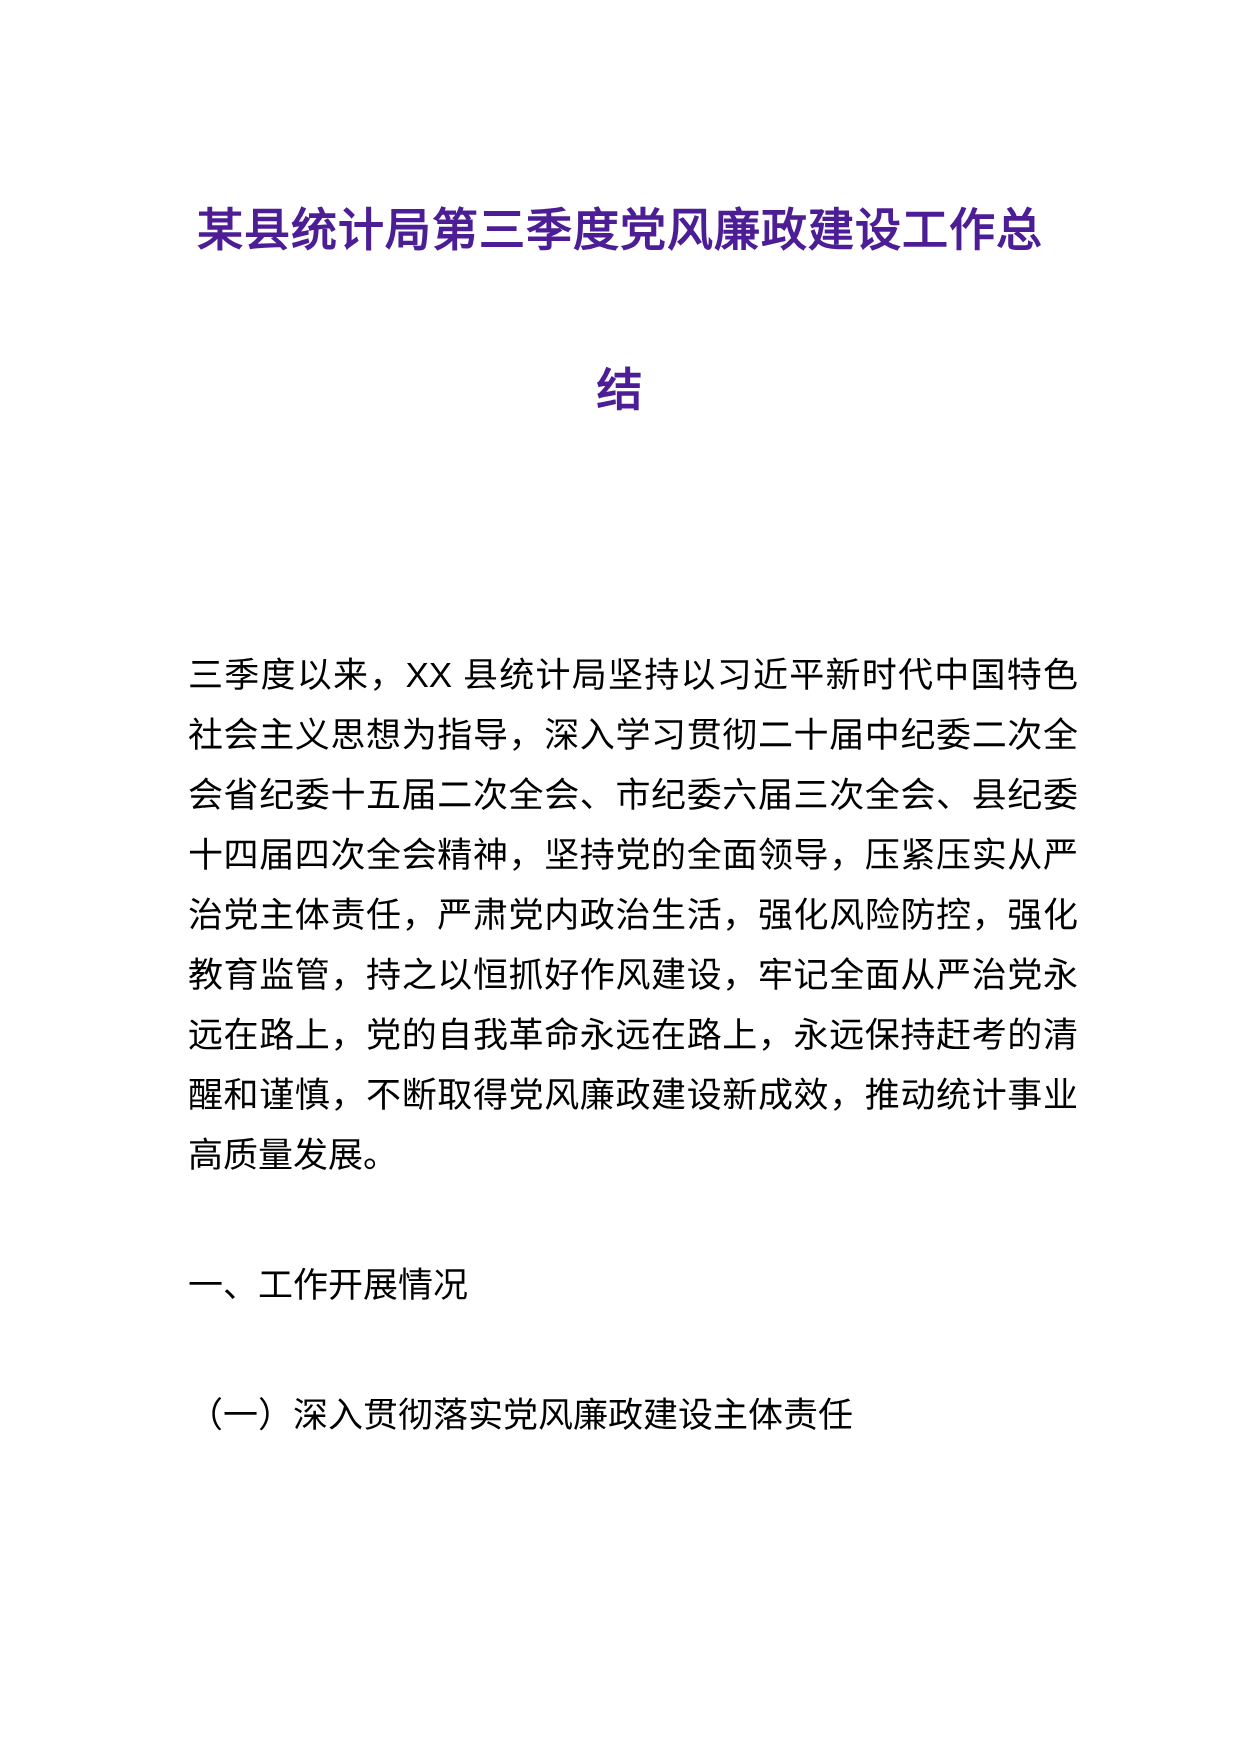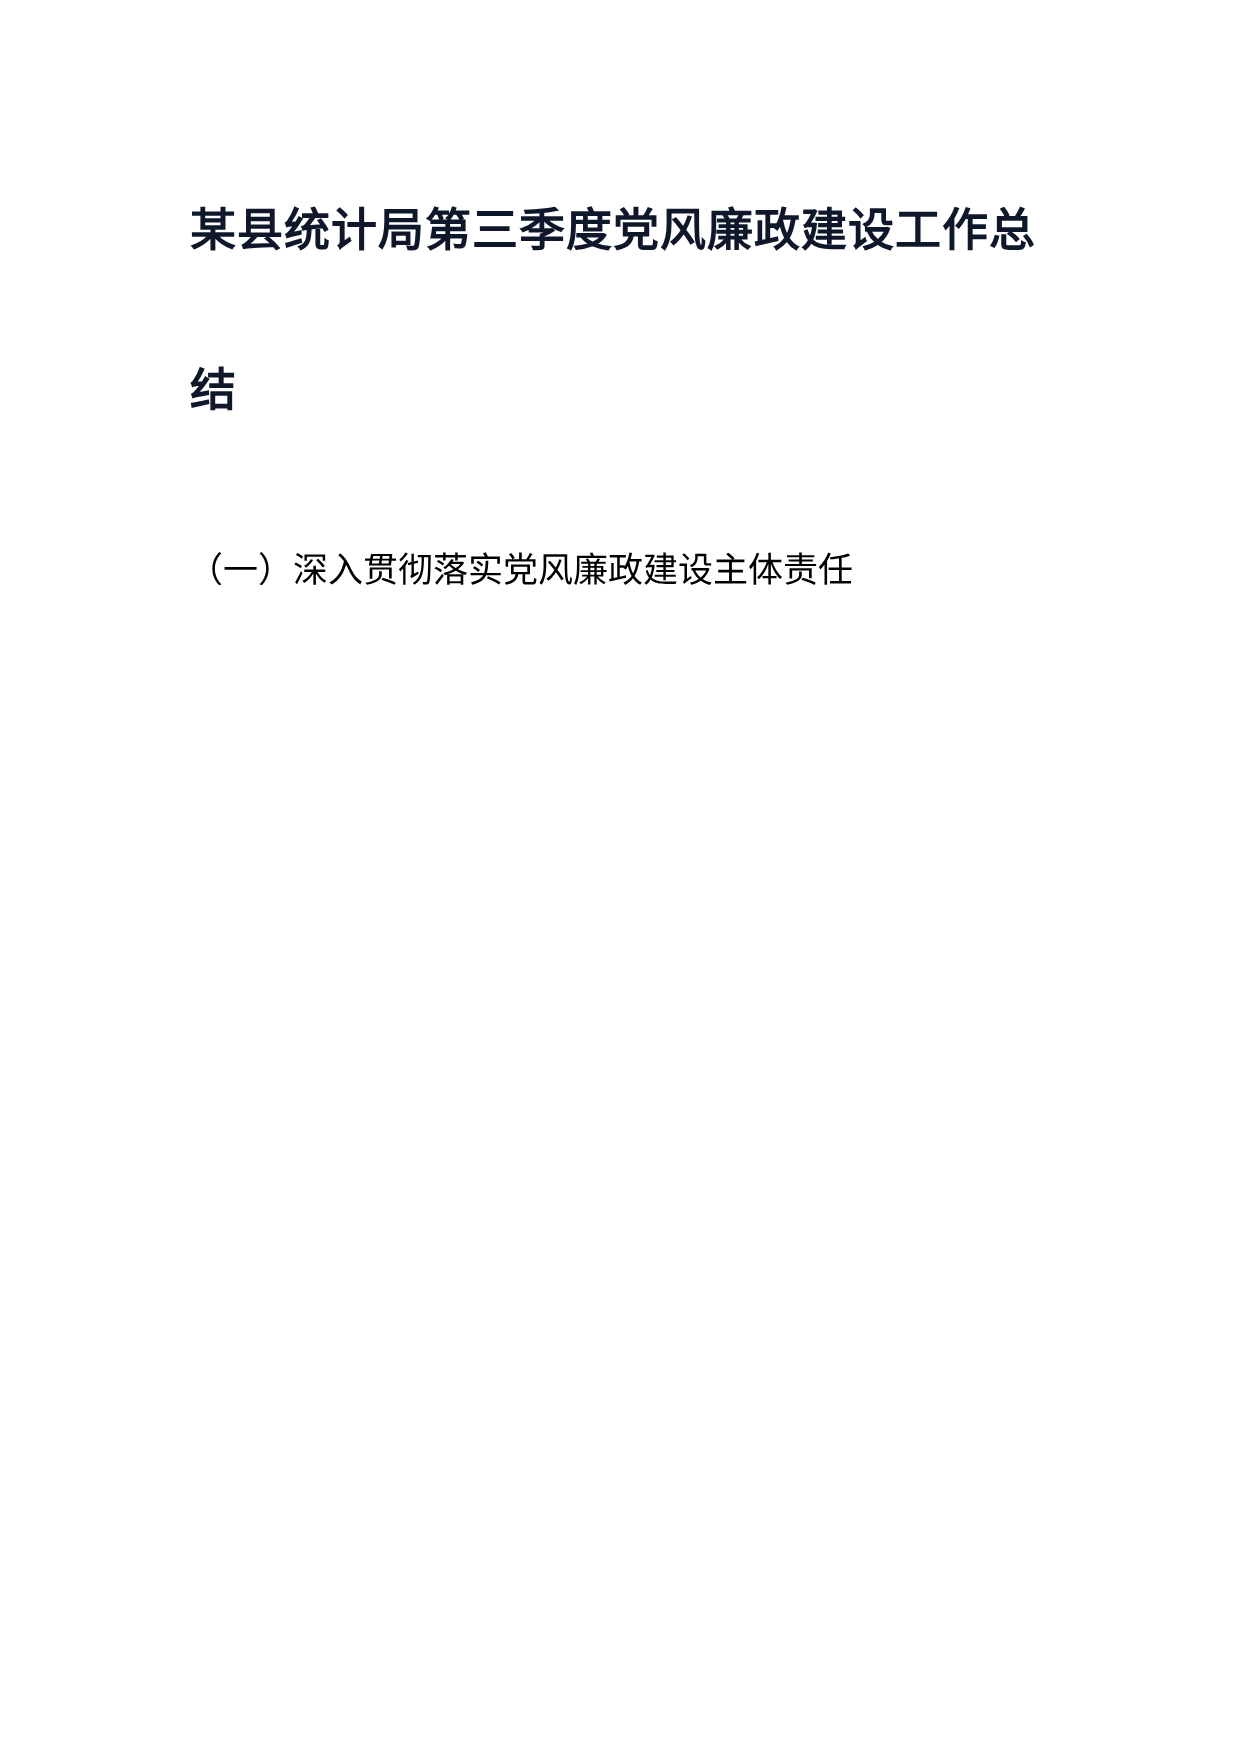--- a/index.html
+++ b/index.html
@@ -12,25 +12,26 @@
     width: 1240px;
     height: 1754px;
     background: #ffffff;
     color: #000000;
     font-family: "Liberation Sans", sans-serif;
     overflow: hidden;
   }
   .doc-title {
     margin: 150px auto 0 auto;
     width: 860px;
+    text-align: center;
     font-size: 46px;
     font-weight: bold;
     line-height: 160px;
     letter-spacing: 1px;
-    color: #0f172a;
+    color: #4c1d95;
   }
   .content {
     margin-left: 188px;
     width: 890px;
   }
   .para {
     font-size: 35px;
     font-weight: normal;
     line-height: 60px;
     text-align: justify;
@@ -50,18 +51,20 @@
     color: #000000;
   }
 </style>
 </head>
 <body>
 
 <div class="page">
   <div class="doc-title">某县统计局第三季度党风廉政建设工作总结</div>
 
   <div class="content">
+    <p class="para first-para">三季度以来，XX 县统计局坚持以习近平新时代中国特色社会主义思想为指导，深入学习贯彻二十届中纪委二次全会省纪委十五届二次全会、市纪委六届三次全会、县纪委十四届四次全会精神，坚持党的全面领导，压紧压实从严治党主体责任，严肃党内政治生活，强化风险防控，强化教育监管，持之以恒抓好作风建设，牢记全面从严治党永远在路上，党的自我革命永远在路上，永远保持赶考的清醒和谨慎，不断取得党风廉政建设新成效，推动统计事业高质量发展。</p>
 
+    <p class="heading">一、工作开展情况</p>
 
     <p class="heading">（一）深入贯彻落实党风廉政建设主体责任</p>
 
   </div>
 </div>
 
 </body></html>

